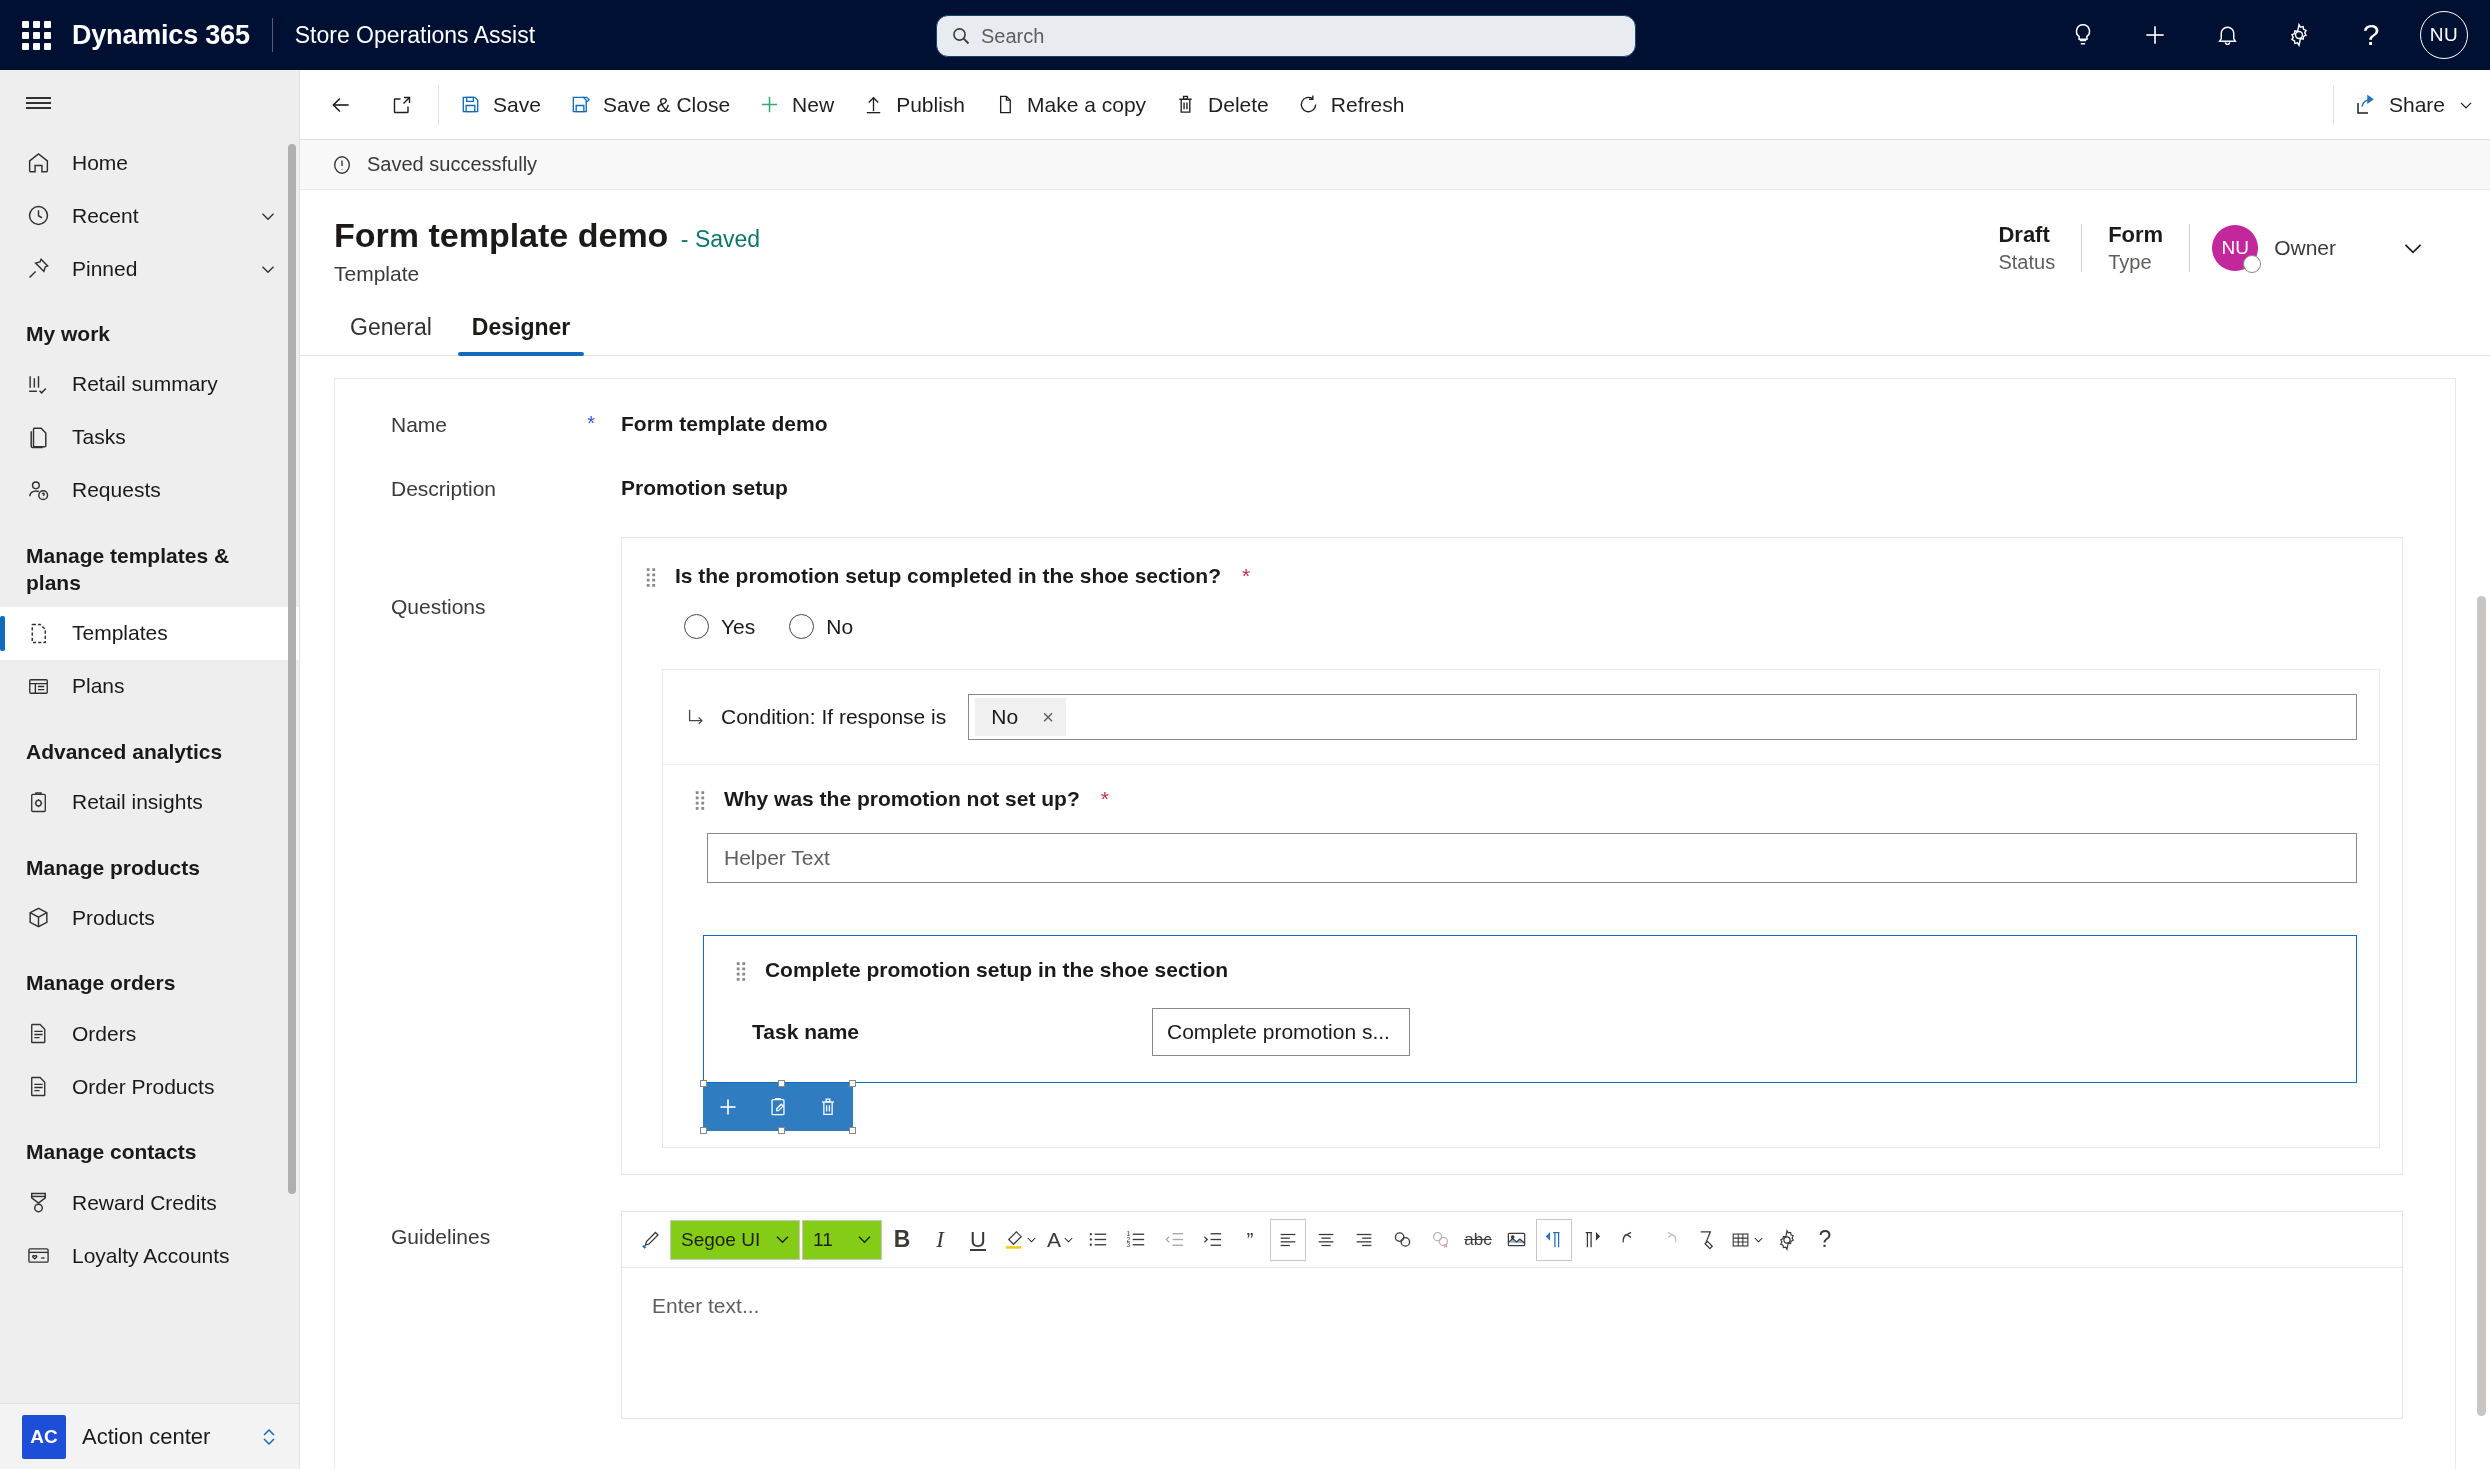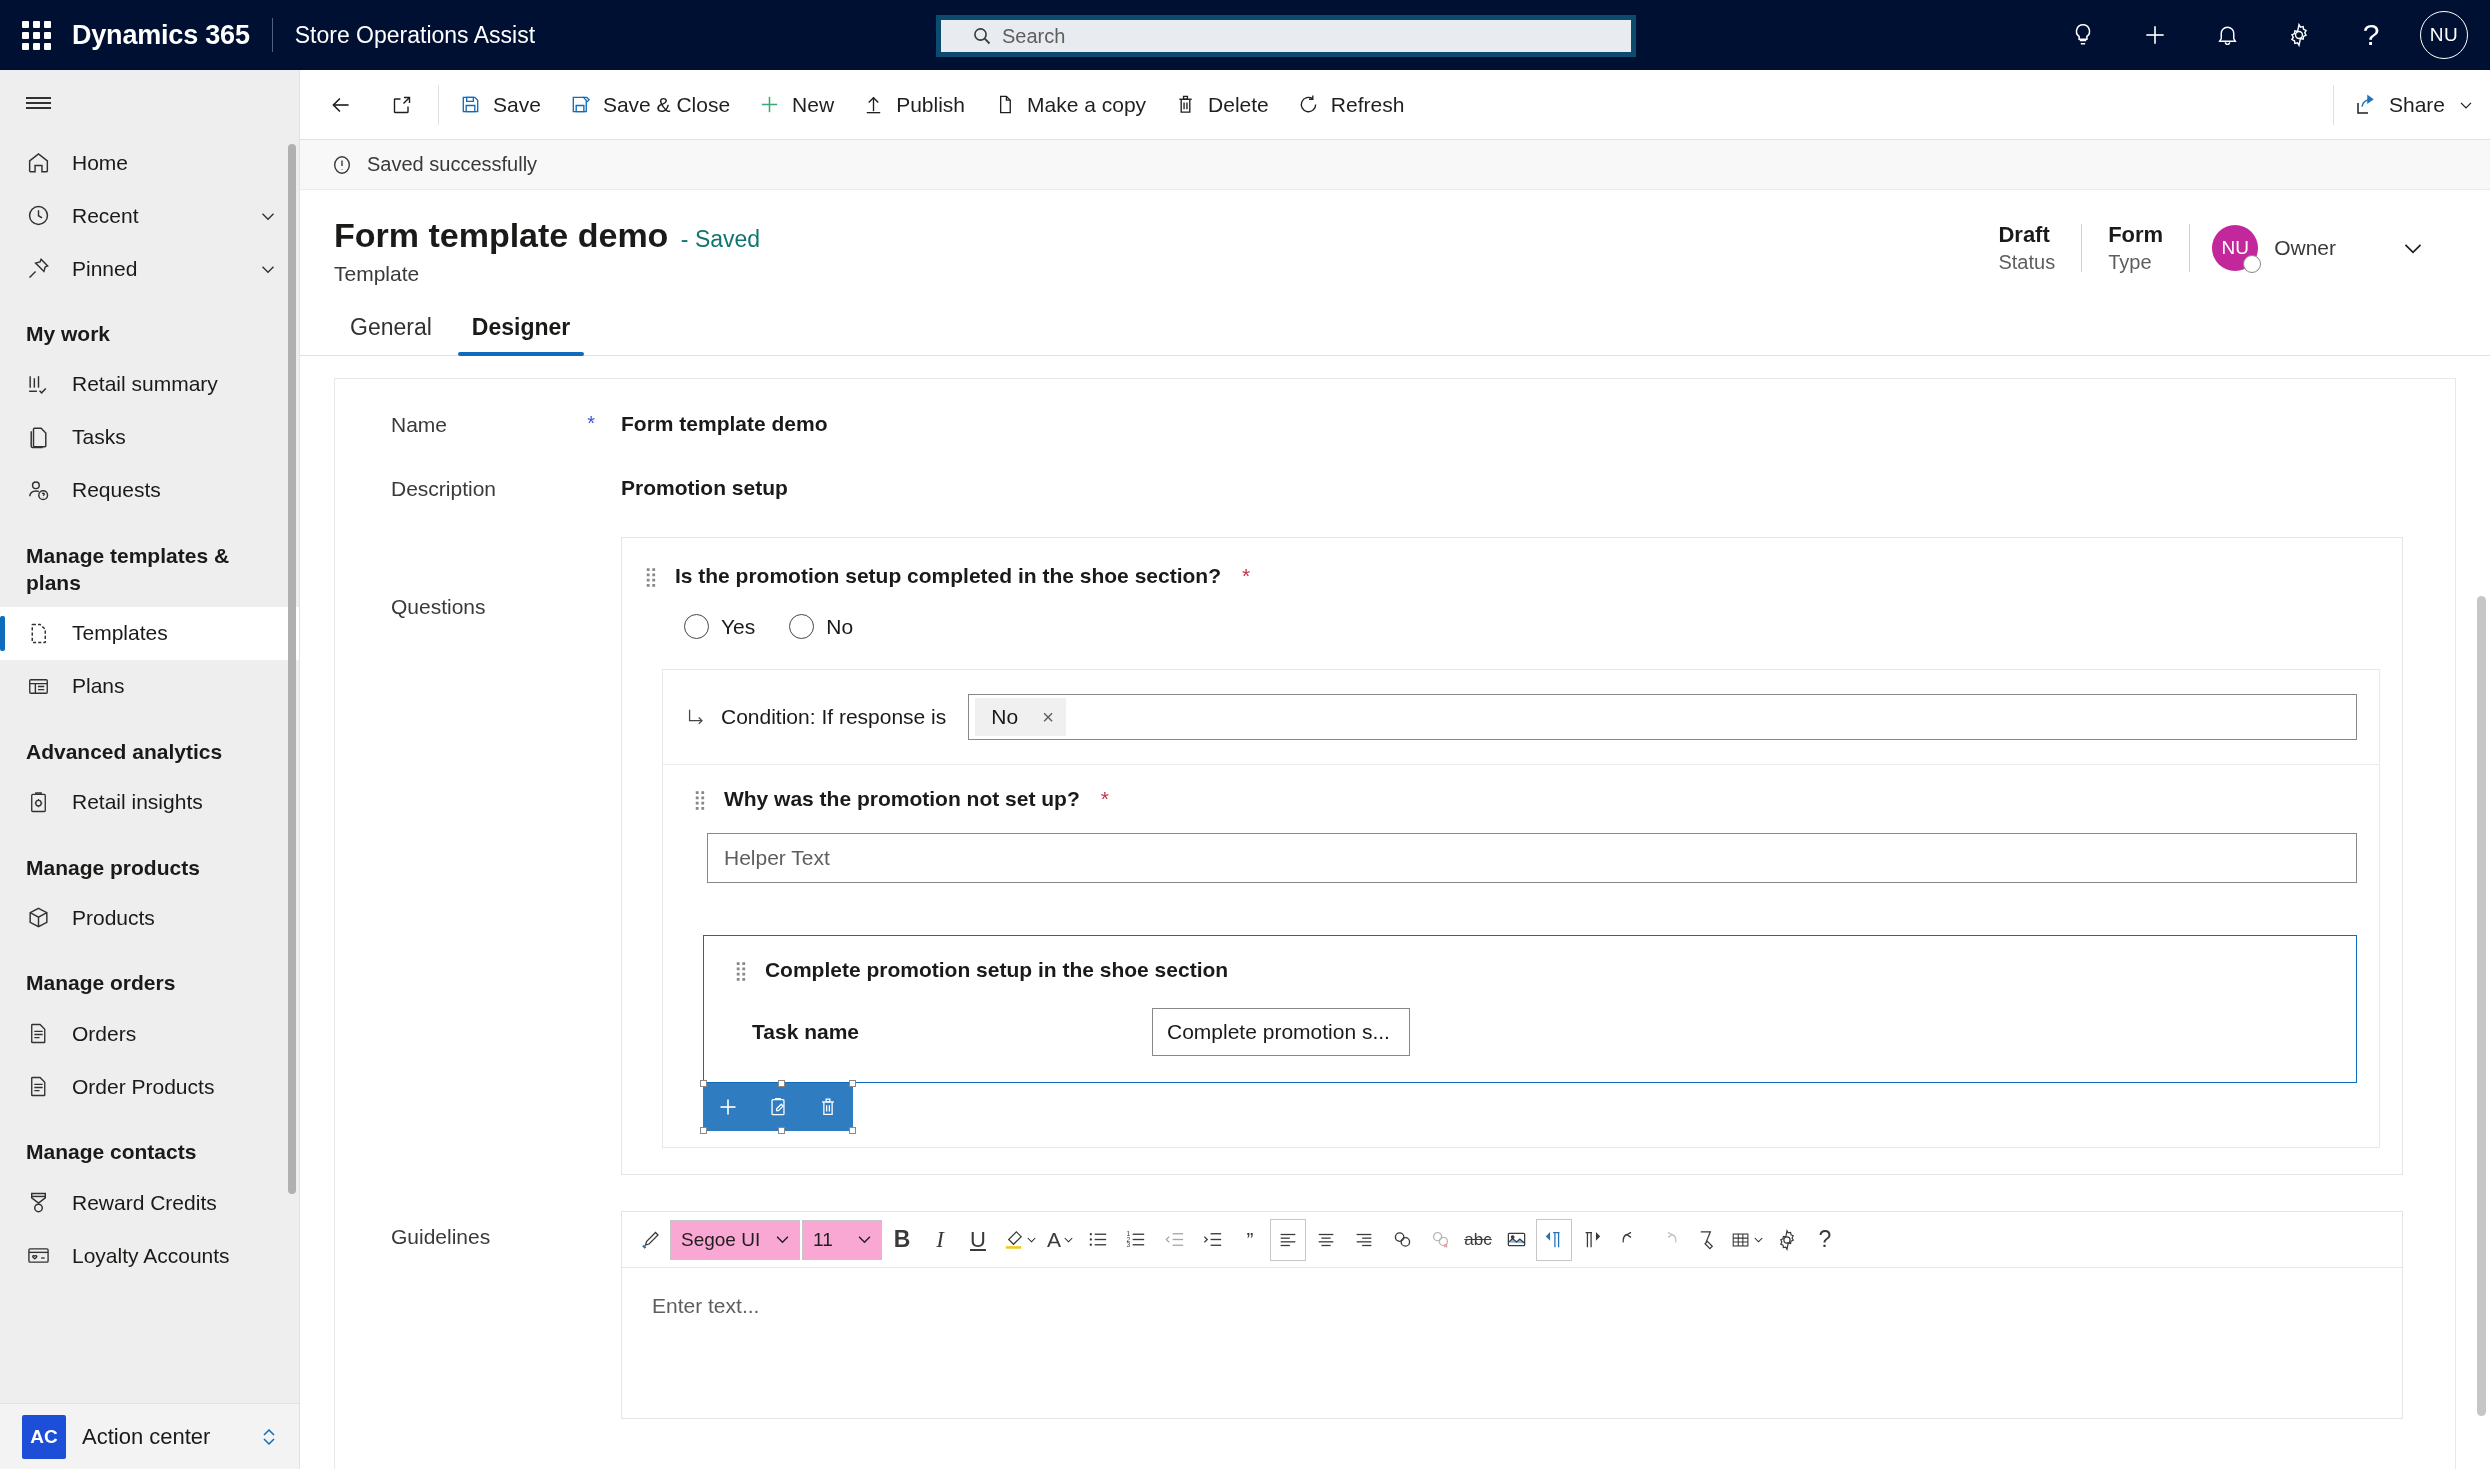--- a/index.html
+++ b/index.html
@@ -17,22 +17,22 @@
     flex: 0 0 70px; color: #fff; position: relative;
   }
   .waffle { width: 72px; display: flex; align-items: center; justify-content: center; cursor: pointer; }
   .waffle-grid { display: grid; grid-template-columns: repeat(3, 7px); grid-gap: 4px; }
   .waffle-grid i { width: 7px; height: 7px; background: #fff; border-radius: 1px; display: block; }
   .brand { font-size: 27px; font-weight: bold; letter-spacing: -0.2px; padding-right: 22px; }
   .vsep { width: 1px; height: 34px; background: #51607d; }
   .appname { font-size: 23px; padding-left: 22px; font-weight: 400; }
   .search-wrap { position: absolute; left: 936px; top: 15px; width: 700px; }
   .search-box {
-    height: 42px; background: #e8ebef; border-radius: 0; display: flex; align-items: center;
-    padding: 0 31px; border: 5px solid #0c4a6e;
+    height: 42px; background: #e8ebef; border-radius: 12px; display: flex; align-items: center;
+    padding: 0 14px; border: 1px solid #0c4a6e;
   }
   .search-box input {
     border: none; outline: none; background: transparent; font-size: 20px;
     color: #3b3a39; width: 100%; font-family: "Liberation Sans", sans-serif; padding-left: 10px;
   }
   .search-box input::placeholder { color: #5f5e5d; }
   .topbar-right { margin-left: auto; display: flex; align-items: center; padding-right: 22px; gap: 2px; }
   .tb-icon {
     width: 70px; height: 70px; display: flex; align-items: center; justify-content: center;
     cursor: pointer; color: #fff;
@@ -210,21 +210,21 @@
     display: flex; align-items: center; height: 56px; border-bottom: 1px solid #e8e8e8;
     padding: 0 10px; gap: 2px; flex-wrap: nowrap; overflow: hidden;
   }
   .rtb {
     min-width: 36px; height: 42px; display: flex; align-items: center; justify-content: center;
     cursor: pointer; color: #3b3a39; font-size: 20px; padding: 0 4px;
   }
   .rtb.boxed { border: 1px solid #c8c6c4; }
   .rte-select {
     height: 40px; border: 1px solid #c8c6c4; display: flex; align-items: center; justify-content: space-between;
-    padding: 0 10px; font-size: 19px; color: #201f1e; cursor: pointer; background: #f9a8d4;
+    padding: 0 10px; font-size: 19px; color: #201f1e; cursor: pointer; background: #84cc16;
   }
   .rte-body { padding: 26px 30px; font-size: 21px; color: #605e5c; min-height: 150px; }
 
   .vscroll-main {
     position: absolute; right: 4px; top: 240px; width: 9px; height: 820px;
     background: #c8c6c4; border-radius: 5px;
   }
   svg { display: block; }
 </style>
 </head>

